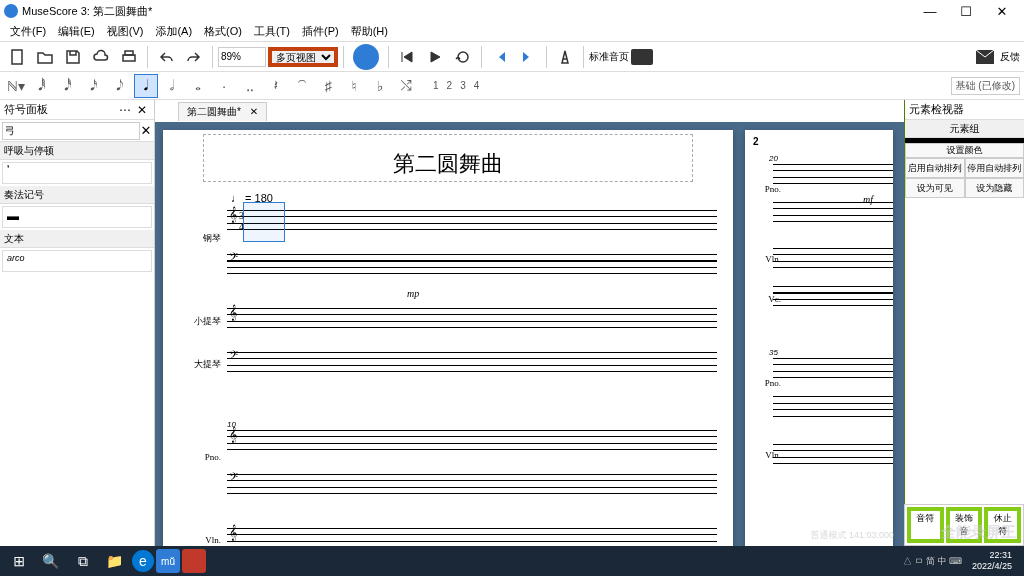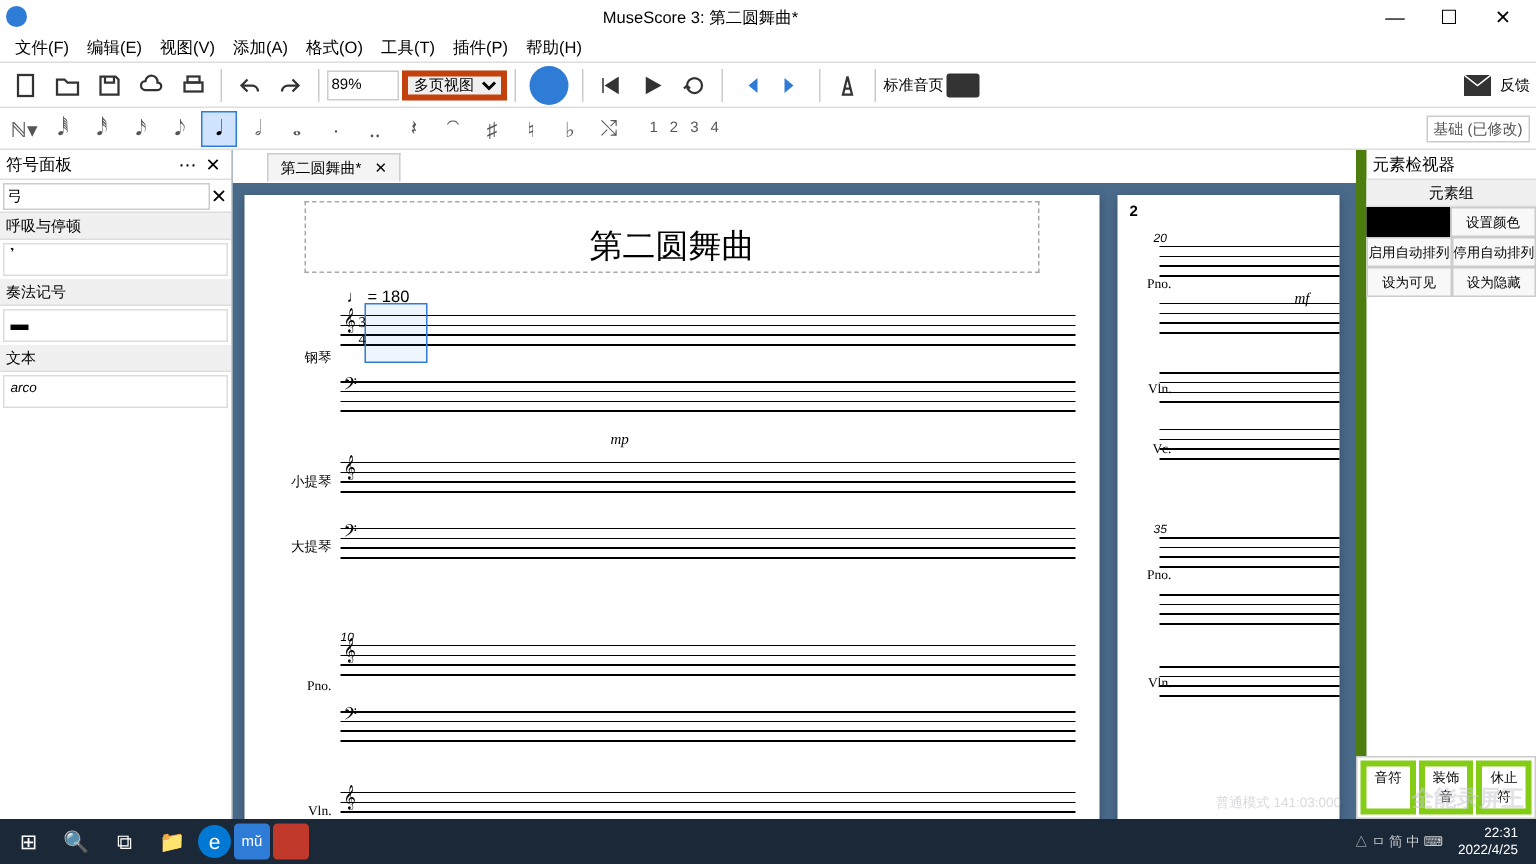--- a/index.html
+++ b/index.html
@@ -1,20 +1,20 @@
 <!DOCTYPE html>
 <html><head>
 <meta charset="utf-8">
 <style>
 * { box-sizing: border-box; margin: 0; padding: 0; font-family: "Microsoft YaHei", sans-serif; }
 body { background: #e8e8e8; overflow: hidden; width: 1024px; height: 576px; position: relative; }
 
 .titlebar { background: #fff; height: 22px; display: flex; align-items: center; padding: 0 4px; font-size: 11px; }
 .titlebar .app-icon { width: 14px; height: 14px; background: #2e7cd6; border-radius: 50%; margin-right: 4px; }
-.titlebar .title { flex: 1; text-align: center; }
+.titlebar .title { flex: 1; }
 .titlebar .win-btn { width: 36px; text-align: center; font-size: 13px; cursor: pointer; }
 
 .menubar { background: #fff; height: 20px; display: flex; align-items: center; padding: 0 4px; font-size: 11px; border-bottom: 1px solid #ddd; }
 .menubar span { padding: 0 6px; cursor: pointer; }
 
 .toolbar1 { background: #fff; height: 30px; display: flex; align-items: center; padding: 0 4px; border-bottom: 1px solid #ddd; gap: 2px; }
 .toolbar1 .icon-btn { width: 26px; height: 26px; display: flex; align-items: center; justify-content: center; cursor: pointer; font-size: 16px; color: #333; }
 .toolbar1 .icon-btn svg { stroke: #333; fill: none; }
 .toolbar1 .play-icon svg { fill: #333; }
 .toolbar1 .sep { width: 1px; height: 22px; background: #ccc; margin: 0 3px; }
@@ -66,24 +66,24 @@
 .sys1 { top: 80px; }
 .sys2 { top: 300px; }
 .inst-label { position: absolute; left: -2px; width: 36px; text-align: right; font-size: 9px; font-family: serif; }
 .staff { position: absolute; left: 40px; right: 0; height: 26px; background: repeating-linear-gradient(to bottom, #000 0, #000 1px, transparent 1px, transparent 6.5px); }
 .selection-box { position: absolute; border: 1.5px solid #2e7cd6; background: rgba(46,124,214,0.08); }
 .note-glyph { position: absolute; font-size: 14px; color: #000; font-family: serif; }
 .dyn { position: absolute; font-size: 10px; font-style: italic; font-family: serif; }
 .page-num { position: absolute; top: 6px; font-size: 10px; font-weight: bold; }
 .meas-num { position: absolute; font-size: 8px; font-style: italic; }
 
-.right-panel { width: 120px; background: #fff; border-left: 7px solid #4d7c0f; }
+.right-panel { width: 120px; background: #fff; border-left: 1px solid #4d7c0f; }
 .right-panel .panel-header { height: 20px; padding: 2px 4px; font-size: 11px; border-bottom: 1px solid #ddd; }
 .right-panel .tab-hdr { height: 18px; background: #f0f0f0; text-align: center; font-size: 10px; padding: 2px; border-bottom: 1px solid #ddd; }
-.right-panel .color-row { height: 20px; display: flex; }
+.right-panel .color-row { height: 20px; display: flex; flex-direction: column; }
 .right-panel .color-swatch { flex: 1; background: #000; }
 .right-panel .btn-sm { flex: 1; font-size: 9px; border: 1px solid #ccc; background: #f8f8f8; display: flex; align-items: center; justify-content: center; cursor: pointer; }
 .right-panel .btn-row { height: 20px; display: flex; }
 
 .statusbar { height: 18px; background: #fff; font-size: 10px; padding: 2px 6px; border-top: 1px solid #ccc; }
 
 .taskbar { position: absolute; bottom: 0; left: 0; right: 0; height: 30px; background: #1a2838; display: flex; align-items: center; padding: 0 4px; gap: 2px; }
 .taskbar .tb-item { width: 30px; height: 26px; display: flex; align-items: center; justify-content: center; color: #fff; font-size: 14px; cursor: pointer; }
 .taskbar .tb-item.edge { background: #0078d4; border-radius: 50%; width: 22px; height: 22px; }
 .taskbar .tb-item.mu { background: #2e7cd6; border-radius: 3px; width: 24px; height: 24px; font-size: 10px; }

